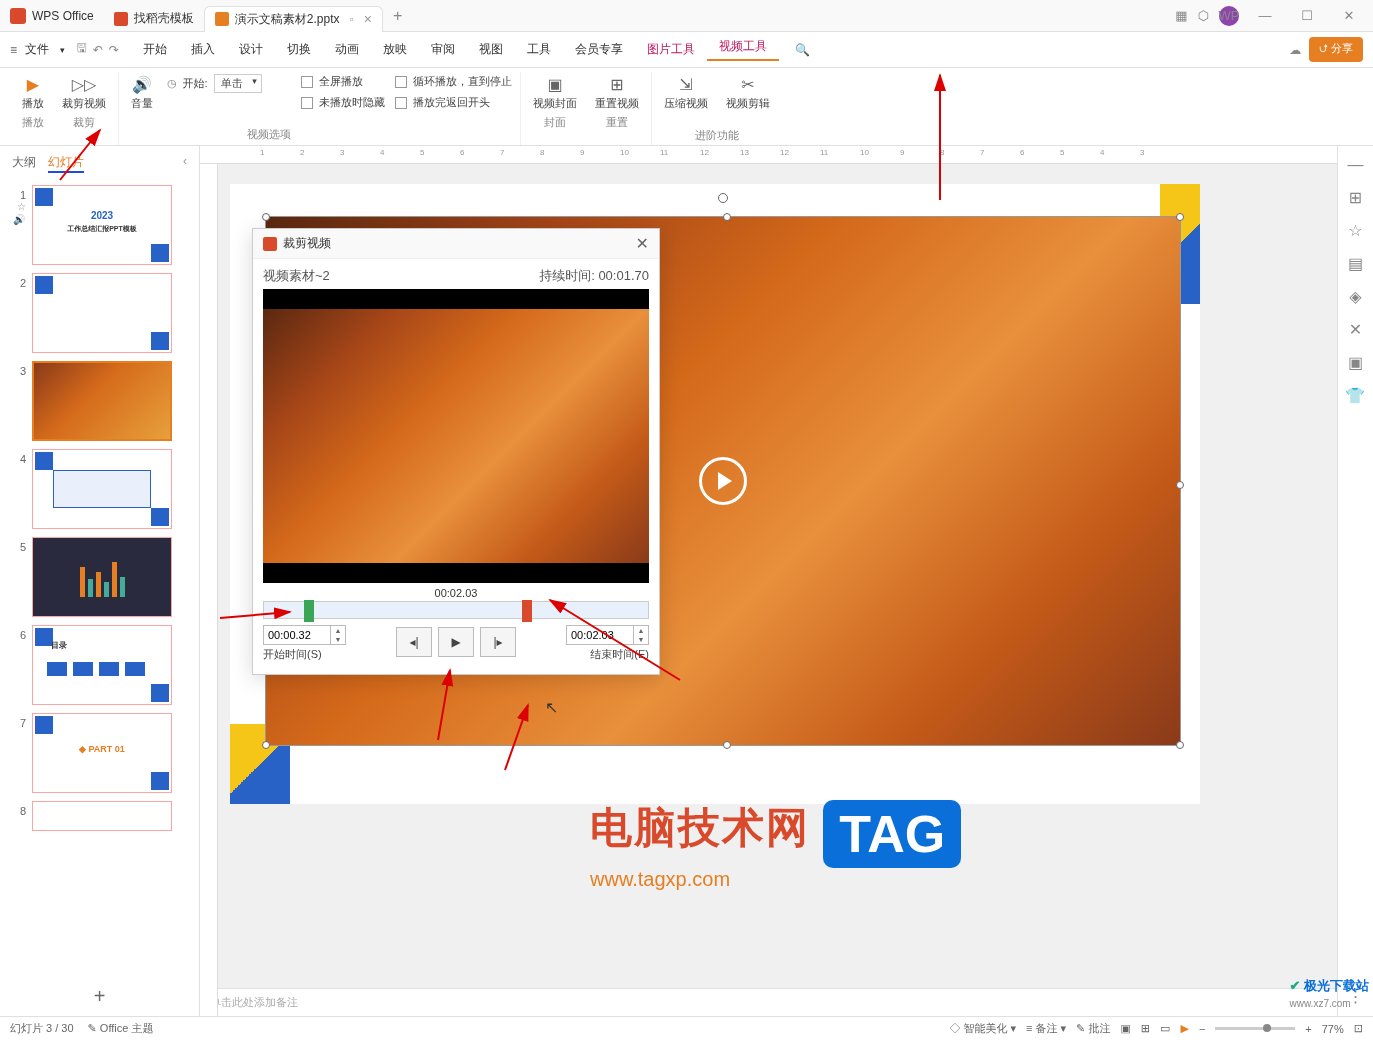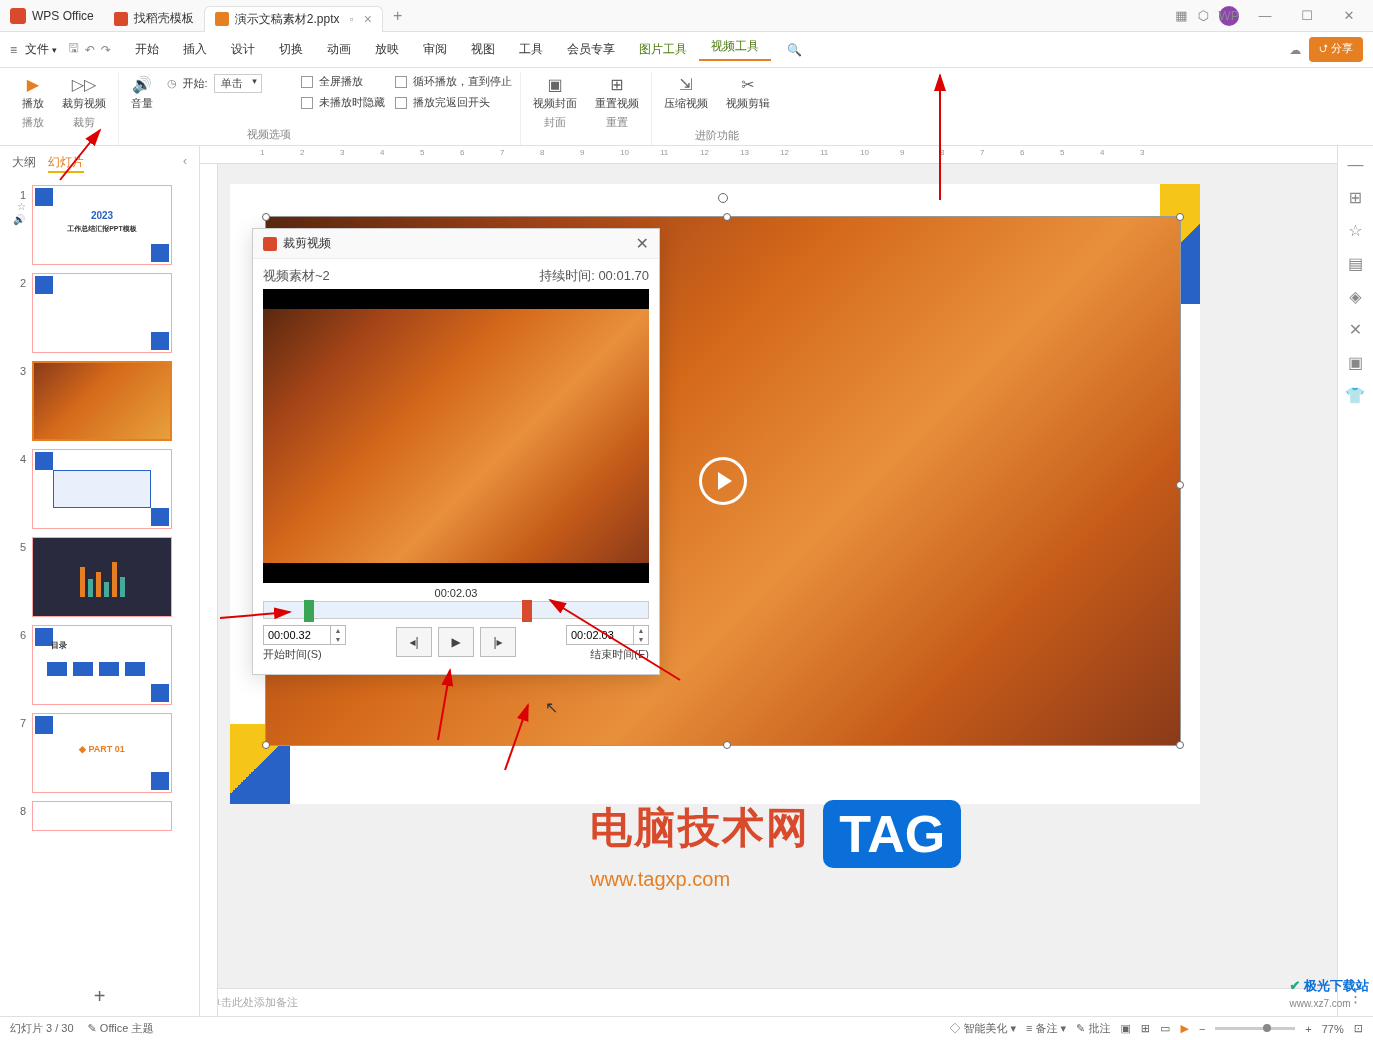--- a/index.html
+++ b/index.html
@@ -16,23 +16,23 @@
 .tab-icon.orange { background: #e67e22; }
 .tab-close { color: #999; font-size: 14px; cursor: pointer; margin-left: 4px; }
 .title-right { margin-left: auto; display: flex; align-items: center; gap: 10px; padding-right: 8px; }
 .title-right span { color: #888; cursor: pointer; font-size: 13px; }
 .avatar { width: 20px; height: 20px; border-radius: 50%; background: #8e44ad; color: #fff; font-size: 9px; display: flex; align-items: center; justify-content: center; }
 .win-btn { width: 32px; text-align: center; color: #666; }
 
 
 .menu-bar { height: 36px; background: #fff; display: flex; align-items: center; padding: 0 10px; border-bottom: 1px solid #e0e0e0; }
 .menu-bar .hb { margin-right: 8px; color: #666; }
-.menu-bar .file-btn { display: flex; align-items: center; gap: 3px; margin-right: 12px; }
+.menu-bar .file-btn { display: flex; align-items: center; gap: 11px; margin-right: 12px; }
 .menu-item { padding: 0 12px; cursor: pointer; color: #333; }
-.menu-item.orange { color: #4d7c0f; }
+.menu-item.orange { color: #be185d; }
 .menu-item.orange.active { border-bottom: 2px solid #e67e22; padding-bottom: 4px; }
 .menu-right { margin-left: auto; display: flex; align-items: center; gap: 8px; }
 .share-btn { background: #e67e22; color: #fff; padding: 3px 10px; border-radius: 4px; font-size: 11px; }
 
 
 .ribbon { height: 78px; background: #fff; display: flex; border-bottom: 1px solid #e0e0e0; padding: 4px 10px 0; }
 .ribbon-group { display: flex; flex-direction: column; align-items: center; padding: 0 8px; border-right: 1px solid #eee; }
 .ribbon-group:last-child { border-right: none; }
 .ribbon-top { display: flex; gap: 10px; flex: 1; }
 .ribbon-btn { display: flex; flex-direction: column; align-items: center; gap: 2px; cursor: pointer; padding: 2px 4px; }
@@ -42,21 +42,21 @@
 .ribbon-row { display: flex; align-items: center; gap: 6px; font-size: 11px; color: #444; }
 .ribbon-col { display: flex; flex-direction: column; gap: 4px; }
 .checkbox { width: 12px; height: 12px; border: 1px solid #999; display: inline-block; }
 .select { border: 1px solid #ccc; padding: 1px 18px 1px 6px; font-size: 11px; position: relative; background: #fff; }
 
 
 .main { display: flex; height: calc(100% - 32px - 36px - 78px - 24px); }
 .sidebar { width: 200px; background: #fff; border-right: 1px solid #e0e0e0; display: flex; flex-direction: column; }
 .sidebar-tabs { display: flex; gap: 12px; padding: 8px 12px; font-size: 12px; }
 .sidebar-tab { cursor: pointer; color: #666; }
-.sidebar-tab.active { color: #e67e22; border-bottom: 2px solid #eab308; }
+.sidebar-tab.active { color: #e67e22; border-bottom: 2px solid #1d4ed8; }
 .thumbs { flex: 1; overflow-y: auto; padding: 4px 8px; }
 .thumb-row { display: flex; align-items: flex-start; gap: 6px; margin-bottom: 8px; }
 .thumb-num { width: 18px; text-align: right; color: #666; font-size: 11px; padding-top: 4px; }
 .thumb-icons { display: flex; flex-direction: column; gap: 2px; color: #888; font-size: 10px; }
 .thumb { width: 140px; height: 80px; background: #fff; border: 1px solid #fca5a5; position: relative; overflow: hidden; }
 .thumb.selected { border: 2px solid #e67e22; }
 .thumb-corner { position: absolute; width: 18px; height: 18px; background: #2962c7; }
 .thumb-corner.tl { top: 2px; left: 2px; }
 .thumb-corner.br { bottom: 2px; right: 2px; }
 .thumb-title { position: absolute; top: 24px; left: 0; right: 0; text-align: center; font-size: 10px; color: #2962c7; font-weight: bold; }

